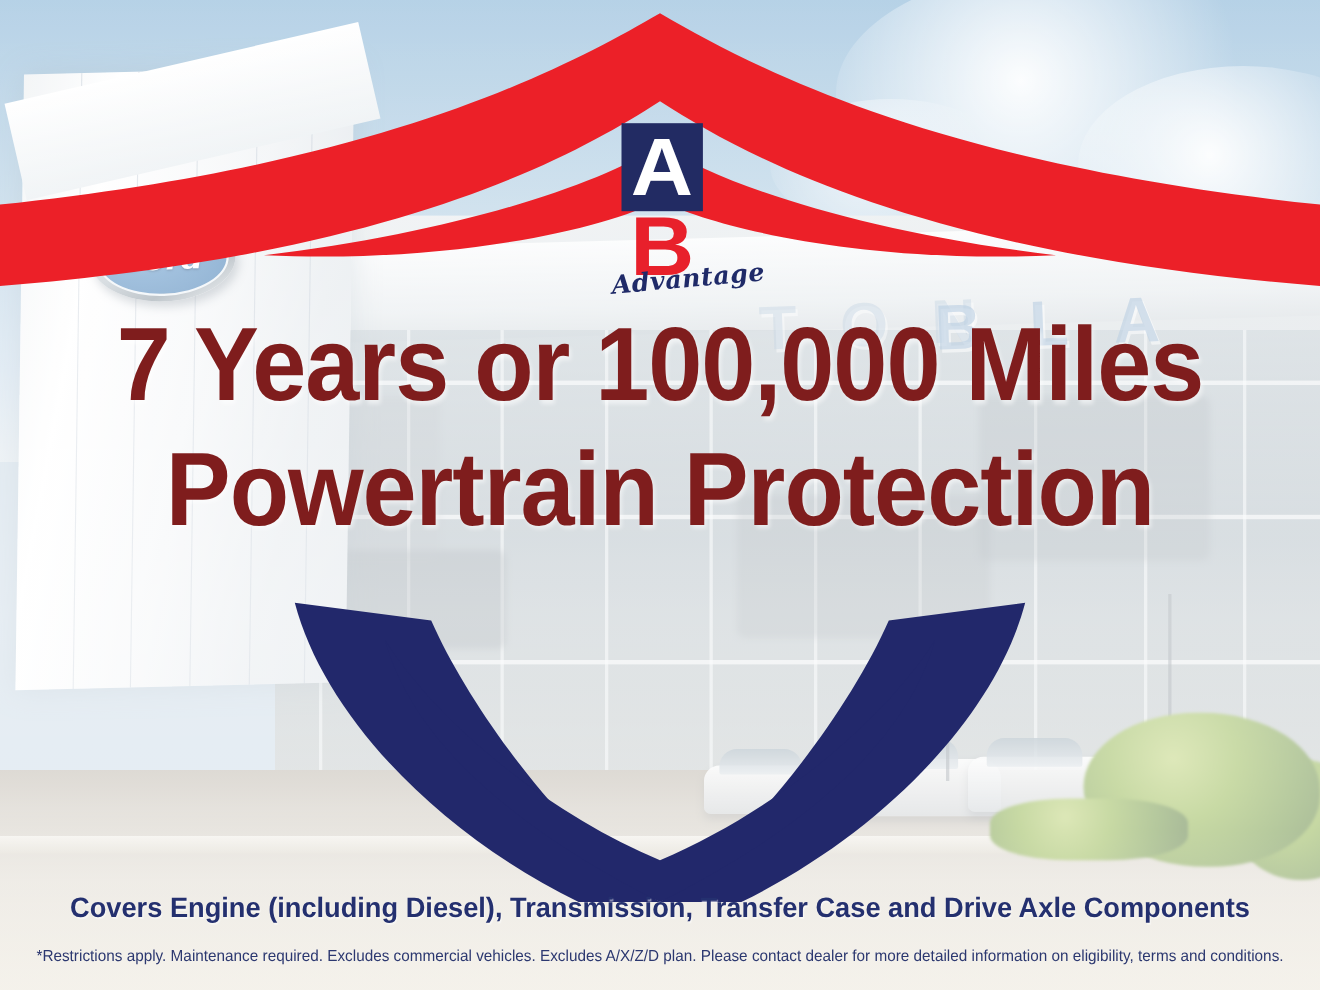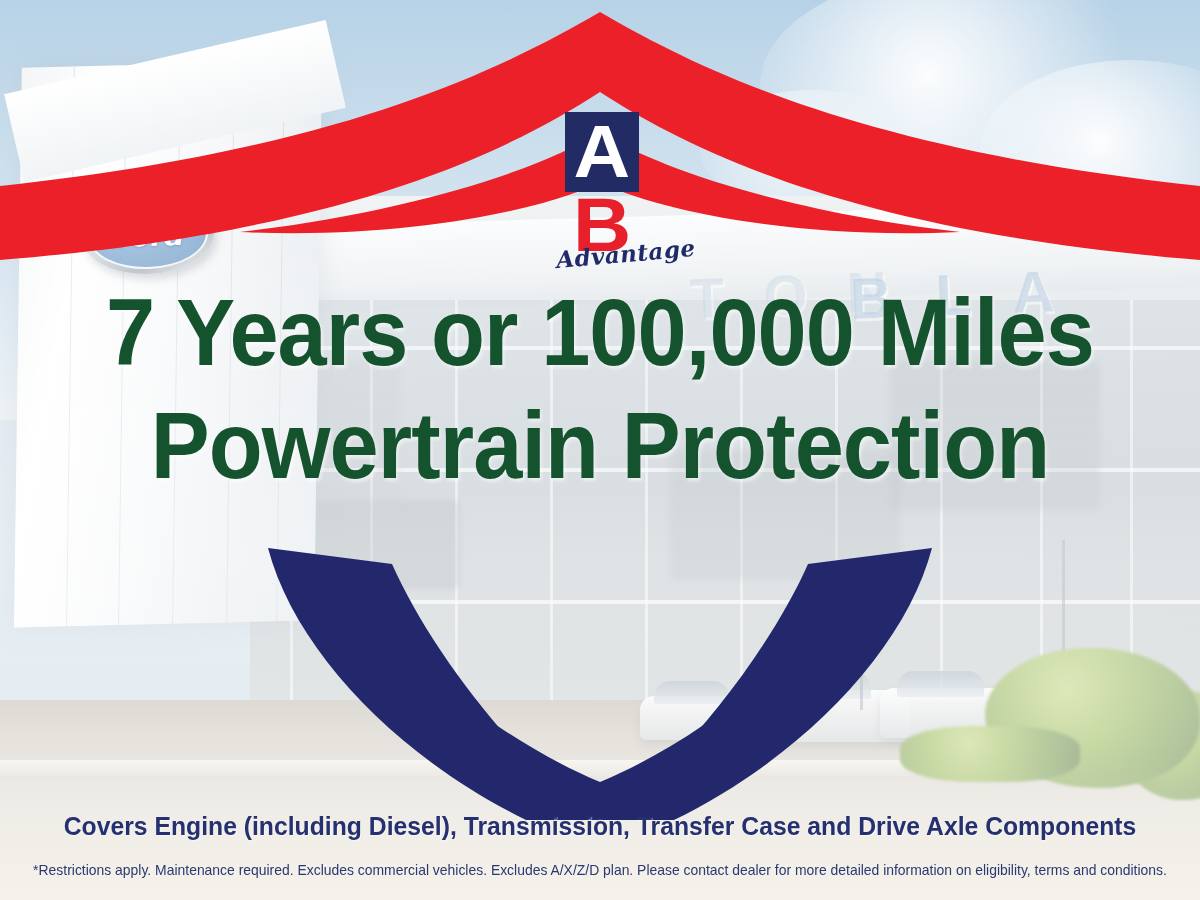--- a/index.html
+++ b/index.html
@@ -179,21 +179,21 @@
     font-style:italic;font-weight:700;
     font-size:23px;color:#1f2a68;
     transform:rotate(-5deg);
     letter-spacing:.5px;
   }
 
   
   .headline{
     position:absolute;left:0;top:286px;width:1200px;
     text-align:center;
-    color:#14532d;
+    color:#7f1d1d;
     font-family:"Liberation Sans", sans-serif;
     font-weight:700;
     line-height:.98;
     text-shadow:2px 3px 4px rgba(255,255,255,.55);
   }
   .hl1{font-size:95px;transform:scaleX(.93);letter-spacing:-1px;display:block;}
   .hl2{font-size:95px;transform:scaleX(.93);letter-spacing:-1px;display:block;margin-top:20px;}
 
   
   .covers{

